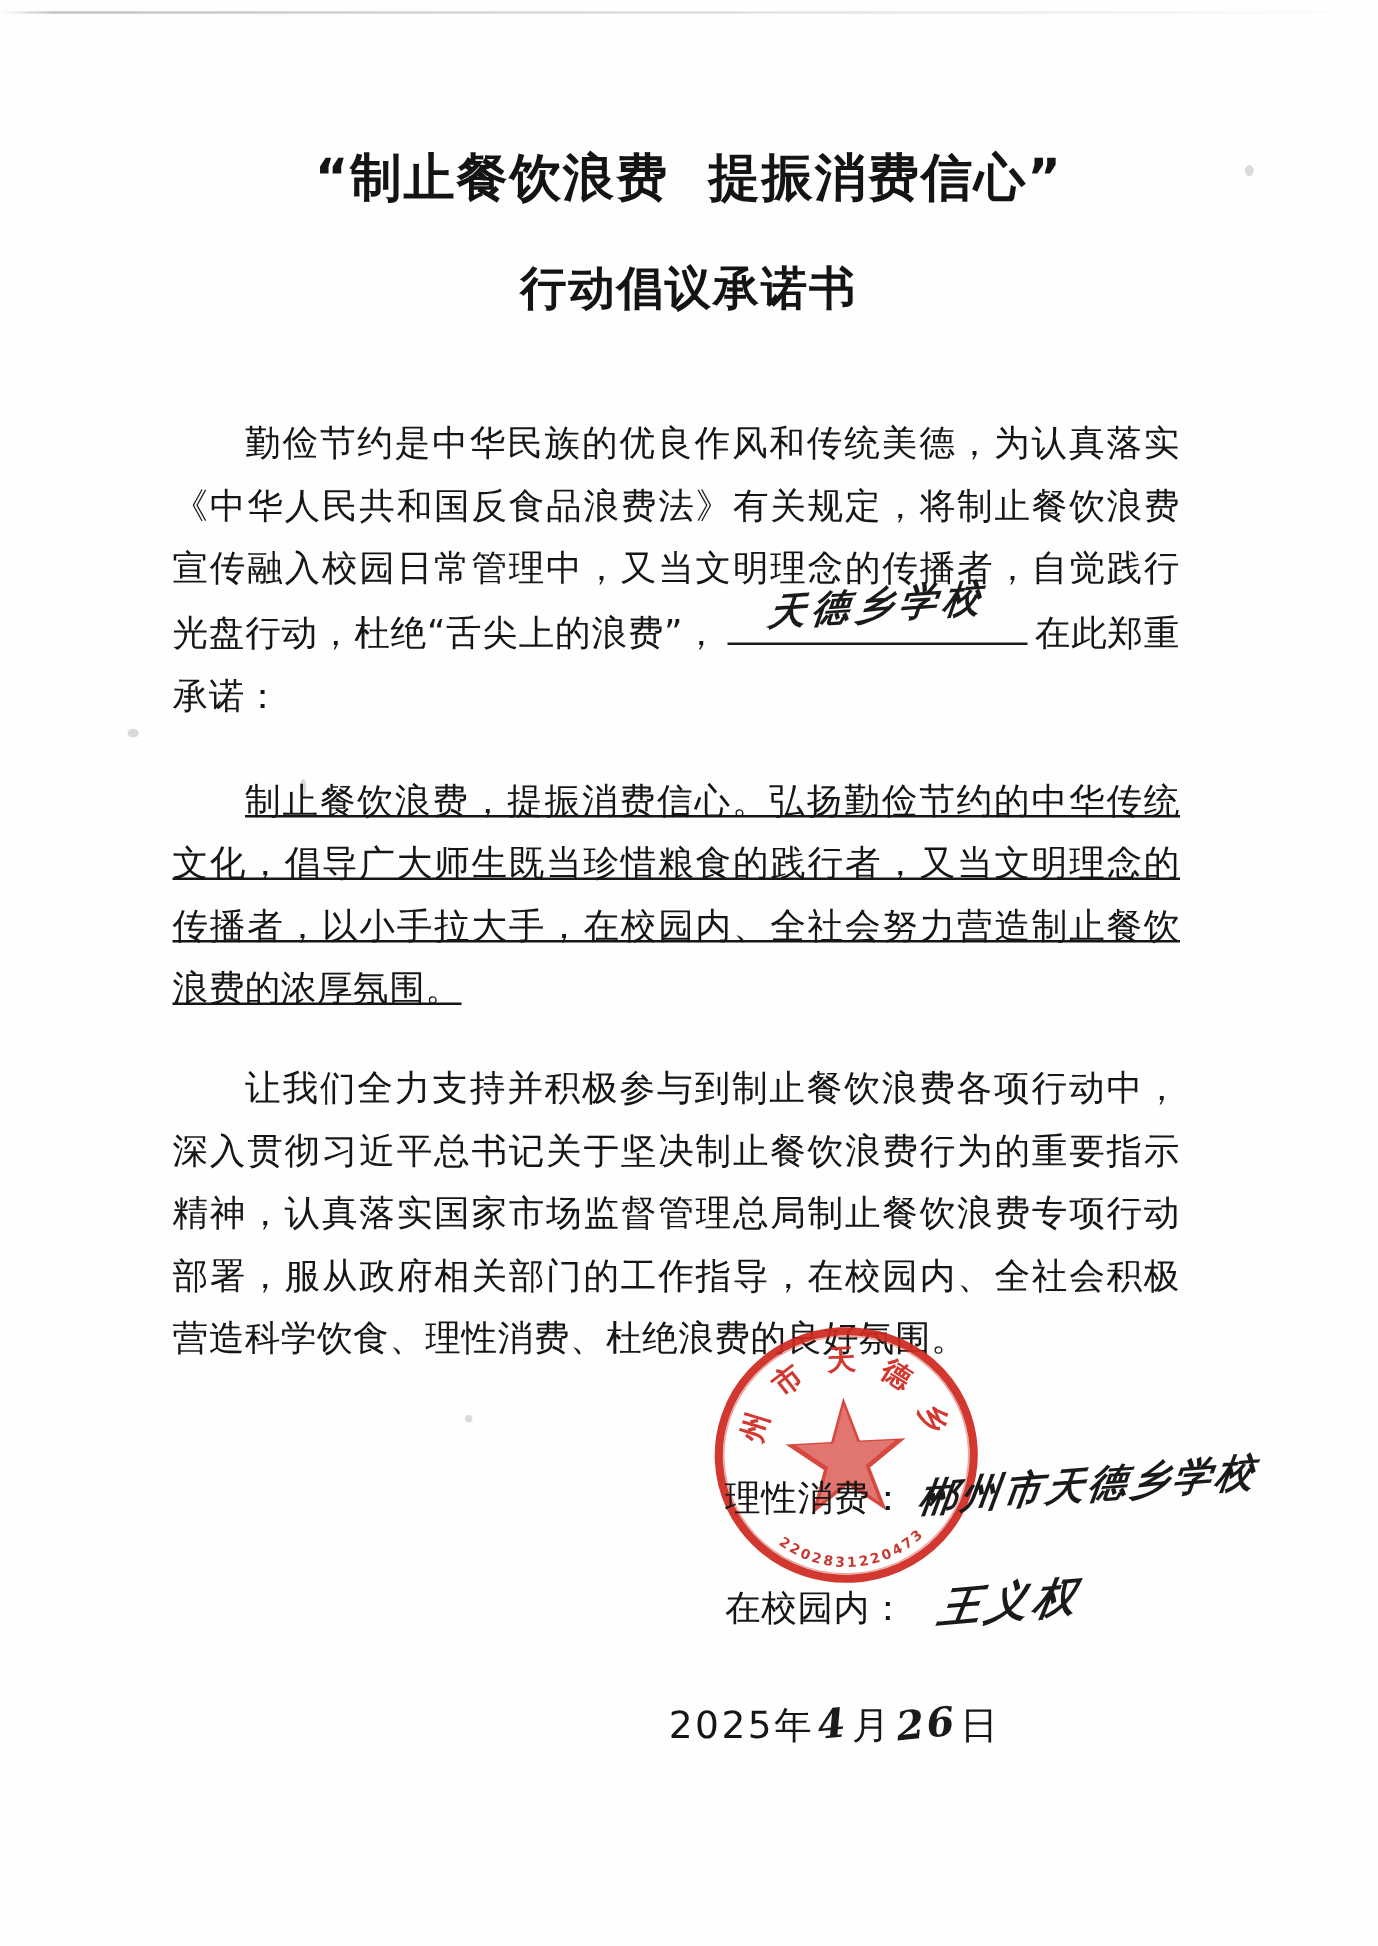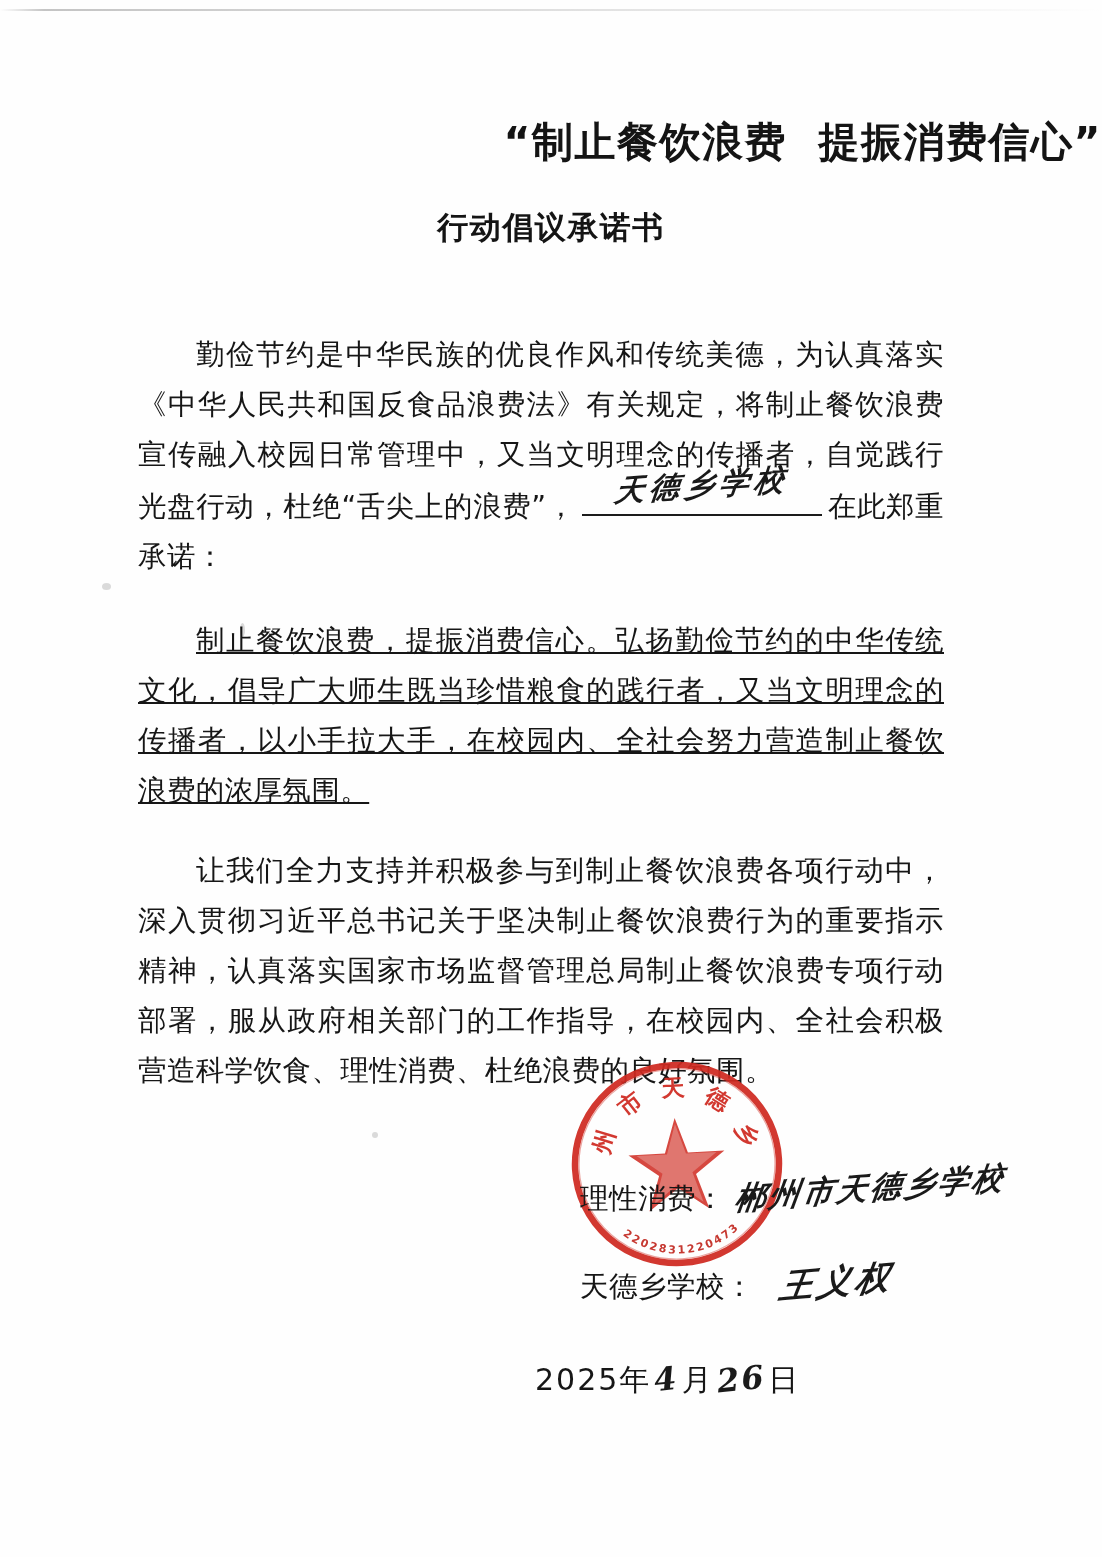--- a/index.html
+++ b/index.html
@@ -42,26 +42,25 @@
     text-align: center;
   }
   .doc-title {
     font-family: "DejaVu Sans", "Liberation Sans", sans-serif;
     font-weight: bold;
     font-size: 41px;
     letter-spacing: 1.5px;
     line-height: 1.2;
     color: #141414;
     white-space: pre;
-    text-align: right;
   }
   .doc-subtitle {
     font-family: "DejaVu Sans", "Liberation Sans", sans-serif;
     font-weight: bold;
-    font-size: 31px;
+    font-size: 37px;
     letter-spacing: 1.5px;
     line-height: 1.2;
     margin-top: 42px;
     color: #141414;
   }
 
   
   .body-block {
     position: absolute;
     left: 138px;
@@ -263,20 +262,20 @@
         <span style="transform: translate(52.9469px, 67.7689px) rotate(-38deg) translate(-50%, -50%);">3</span>
       </div>
   </div>
 
   <div class="sign-block">
     <div class="sign-row">
       <span class="sign-label">理性消费：</span>
       <span class="sign-value handwriting">郴州市天德乡学校</span>
     </div>
     <div class="sign-row">
-      <span class="sign-label">天德乡学校：</span>
+      <span class="sign-label">在校园内：</span>
       <span class="sign-value rep handwriting">王义权</span>
     </div>
   </div>
 
   <div class="date-line"><span>2025</span><span>年</span><span class="hw-num handwriting">4</span><span>月</span><span class="hw-num handwriting">26</span><span>日</span></div>
 
 </div>
 
 </body></html>

